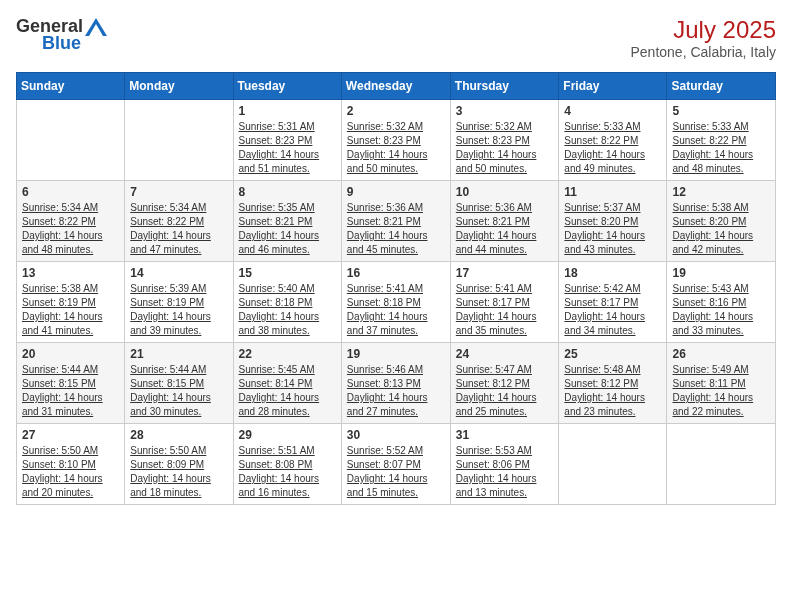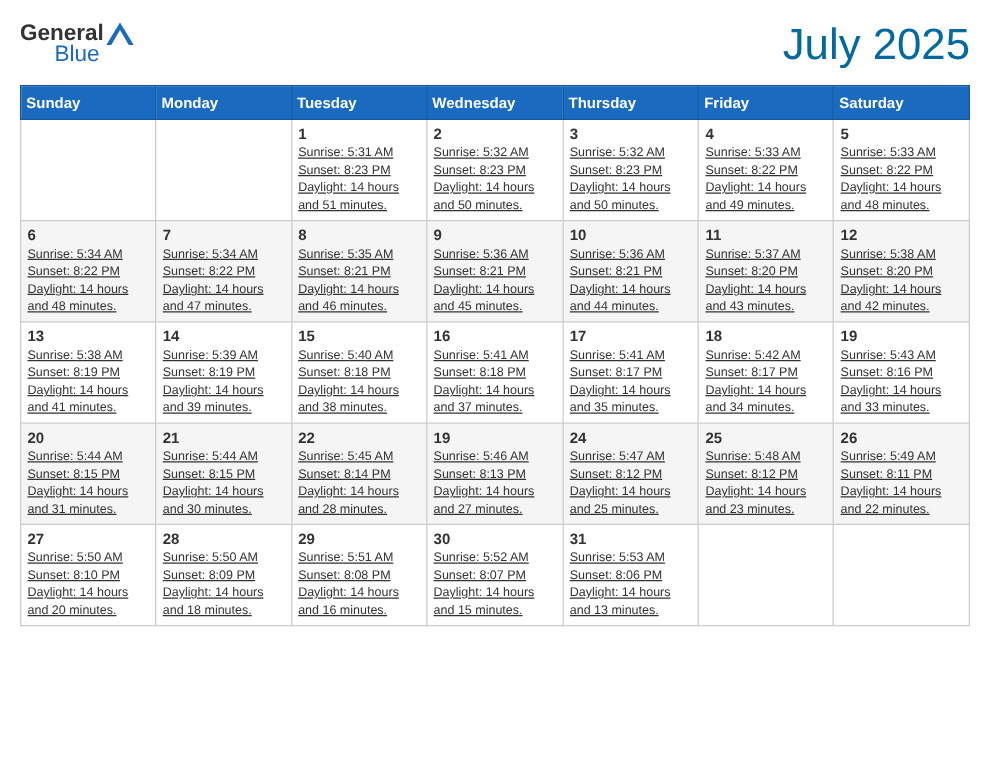--- a/index.html
+++ b/index.html
@@ -20,29 +20,29 @@
       display: flex;
       align-items: center;
     }
     .logo-text-general {
       font-size: 18px;
       font-weight: bold;
       color: #333;
     }
     .logo-text-blue {
       font-size: 18px;
-      font-weight: normal;
+      font-weight: bold;
       color: #1a6bbf;
     }
     .title-block {
       text-align: right;
     }
     .month-title {
-      font-size: 35px;
-      color: #0369a1;
+      font-size: 24px;
+      color: #b91c1c;
       font-weight: normal;
     }
     .subtitle {
       font-size: 14px;
       color: #555;
     }
     table {
       width: 100%;
       border-collapse: collapse;
       border: 1px solid #d946ef;
@@ -101,20 +101,21 @@
         <svg width="22" height="18" viewBox="0 0 22 18" style="margin-left:2px;">
           <polygon points="0,18 11,0 22,18" fill="#1a6bbf"></polygon>
           <polygon points="4,18 11,6 18,18" fill="#fff"></polygon>
         </svg>
       </div>
       <span class="logo-text-blue" style="margin-top:-4px;">Blue</span>
     </div>
   </div>
   <div class="title-block">
     <div class="month-title">July 2025</div>
+    <div class="subtitle">Pentone, Calabria, Italy</div>
   </div>
 </div>
 
 <table>
   <thead>
     <tr>
     <th>Sunday</th>
         <th>Monday</th>
         <th>Tuesday</th>
         <th>Wednesday</th>

